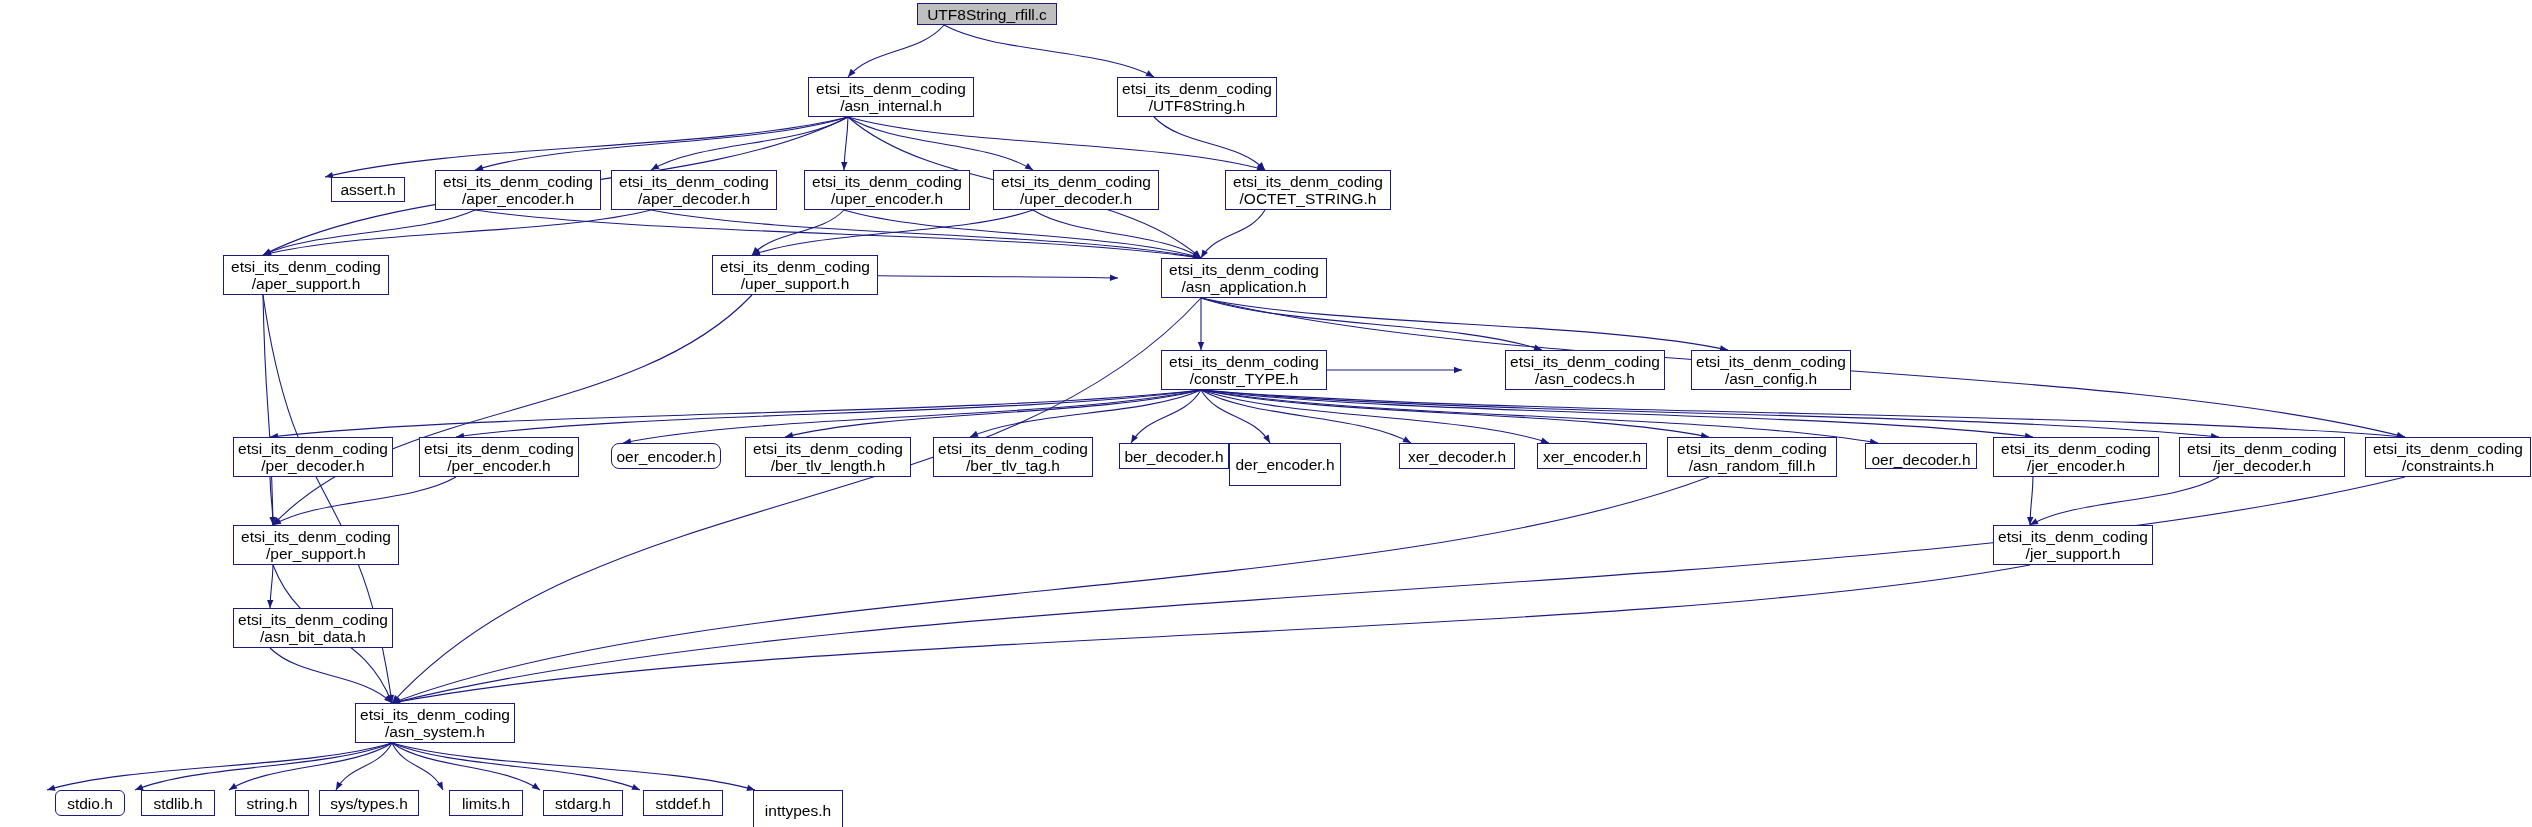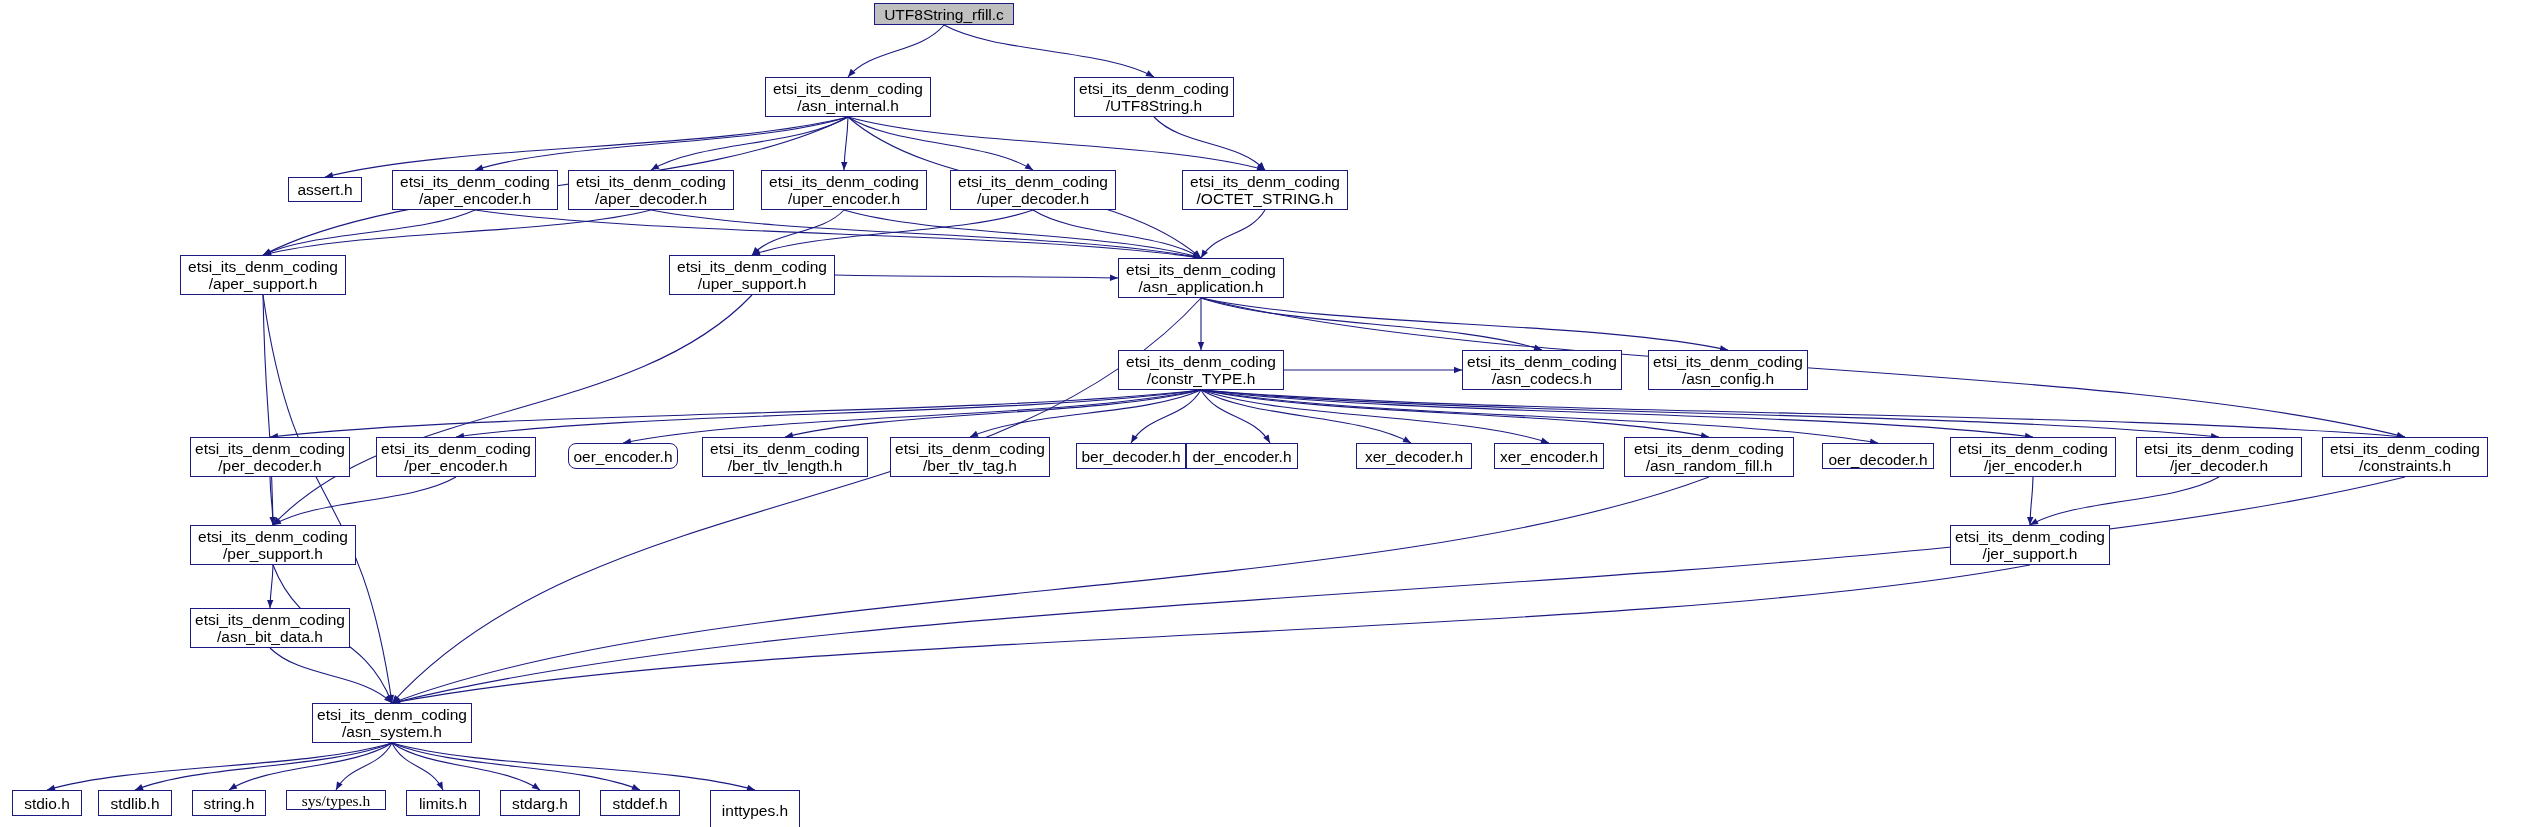--- a/index.html
+++ b/index.html
@@ -1,21 +1,21 @@
 <!DOCTYPE html>
 <html><head>
 <meta charset="utf-8">
 <style>
   html,body{margin:0;padding:0;background:#ffffff;}
   #canvas{position:relative;width:2532px;height:827px;background:#ffffff;
           font-family:"Liberation Sans",sans-serif;overflow:hidden;}
   .node{position:absolute;box-sizing:border-box;border:1px solid #1a1a80;
         background:#ffffff;color:#000000;font-size:15.5px;line-height:17px;
         display:flex;flex-direction:column;align-items:center;justify-content:center;
-        text-align:center;white-space:pre;}
+        text-align:center;white-space:pre;margin-left:43px;}
   .node.root{background:#bfbfbf;}
   .node span{display:block;}
   svg.edges{position:absolute;left:0;top:0;width:2532px;height:827px;overflow:visible;}
   svg.edges path{fill:none;stroke:#1a1a80;stroke-width:1.1;}
   svg.edges polygon{fill:#1a1a80;stroke:none;}
 </style>
 </head>
 <body>
 
 <div id="canvas">
@@ -160,34 +160,34 @@
       <div class="node" style="left: 1118px; top: 258px; width: 166px; height: 40px;"><span>etsi_its_denm_coding</span><span>/asn_application.h</span></div>
       <div class="node" style="left: 1118px; top: 350px; width: 166px; height: 40px;"><span>etsi_its_denm_coding</span><span>/constr_TYPE.h</span></div>
       <div class="node" style="left: 1462px; top: 350px; width: 160px; height: 40px;"><span>etsi_its_denm_coding</span><span>/asn_codecs.h</span></div>
       <div class="node" style="left: 1648px; top: 350px; width: 160px; height: 40px;"><span>etsi_its_denm_coding</span><span>/asn_config.h</span></div>
       <div class="node" style="left: 190px; top: 437px; width: 160px; height: 40px;"><span>etsi_its_denm_coding</span><span>/per_decoder.h</span></div>
       <div class="node" style="left: 376px; top: 437px; width: 160px; height: 40px;"><span>etsi_its_denm_coding</span><span>/per_encoder.h</span></div>
       <div class="node" style="left: 568px; top: 443px; width: 110px; height: 26px; border-radius: 8px;"><span>oer_encoder.h</span></div>
       <div class="node" style="left: 702px; top: 437px; width: 166px; height: 40px;"><span>etsi_its_denm_coding</span><span>/ber_tlv_length.h</span></div>
       <div class="node" style="left: 890px; top: 437px; width: 160px; height: 40px;"><span>etsi_its_denm_coding</span><span>/ber_tlv_tag.h</span></div>
       <div class="node" style="left: 1076px; top: 443px; width: 110px; height: 26px;"><span>ber_decoder.h</span></div>
-      <div class="node" style="left: 1186px; top: 443px; width: 112px; height: 26px;"><span>der_encoder.h</span></div>
+      <div class="node" style="left: 1186px; top: 443px; width: 112px; height: 43px;"><span>der_encoder.h</span></div>
       <div class="node" style="left: 1356px; top: 443px; width: 116px; height: 26px;"><span>xer_decoder.h</span></div>
       <div class="node" style="left: 1494px; top: 443px; width: 110px; height: 26px;"><span>xer_encoder.h</span></div>
       <div class="node" style="left: 1624px; top: 437px; width: 170px; height: 40px;"><span>etsi_its_denm_coding</span><span>/asn_random_fill.h</span></div>
       <div class="node" style="left: 1822px; top: 443px; width: 112px; height: 26px; justify-content: flex-end;"><span>oer_decoder.h</span></div>
       <div class="node" style="left: 1950px; top: 437px; width: 166px; height: 40px;"><span>etsi_its_denm_coding</span><span>/jer_encoder.h</span></div>
       <div class="node" style="left: 2136px; top: 437px; width: 166px; height: 40px;"><span>etsi_its_denm_coding</span><span>/jer_decoder.h</span></div>
       <div class="node" style="left: 2322px; top: 437px; width: 166px; height: 40px;"><span>etsi_its_denm_coding</span><span>/constraints.h</span></div>
       <div class="node" style="left: 190px; top: 525px; width: 166px; height: 40px;"><span>etsi_its_denm_coding</span><span>/per_support.h</span></div>
       <div class="node" style="left: 1950px; top: 525px; width: 160px; height: 40px;"><span>etsi_its_denm_coding</span><span>/jer_support.h</span></div>
       <div class="node" style="left: 190px; top: 608px; width: 160px; height: 40px;"><span>etsi_its_denm_coding</span><span>/asn_bit_data.h</span></div>
       <div class="node" style="left: 312px; top: 703px; width: 160px; height: 40px;"><span>etsi_its_denm_coding</span><span>/asn_system.h</span></div>
-      <div class="node" style="left: 12px; top: 790px; width: 70px; height: 26px;"><span>stdio.h</span></div>
+      <div class="node" style="left: 12px; top: 790px; width: 70px; height: 26px; border-radius: 6px;"><span>stdio.h</span></div>
       <div class="node" style="left: 98px; top: 790px; width: 74px; height: 26px;"><span>stdlib.h</span></div>
       <div class="node" style="left: 192px; top: 790px; width: 74px; height: 26px;"><span>string.h</span></div>
-      <div class="node" style="left: 286px; top: 790px; width: 100px; height: 20px; font-family: Liberation Serif, serif;"><span>sys/types.h</span></div>
+      <div class="node" style="left: 276px; top: 790px; width: 100px; height: 26px;"><span>sys/types.h</span></div>
       <div class="node" style="left: 406px; top: 790px; width: 74px; height: 26px;"><span>limits.h</span></div>
       <div class="node" style="left: 500px; top: 790px; width: 80px; height: 26px;"><span>stdarg.h</span></div>
       <div class="node" style="left: 600px; top: 790px; width: 80px; height: 26px;"><span>stddef.h</span></div>
       <div class="node" style="left: 710px; top: 790px; width: 90px; height: 40px;"><span>inttypes.h</span></div>
     </div>
 </div>
 
 </body></html>

